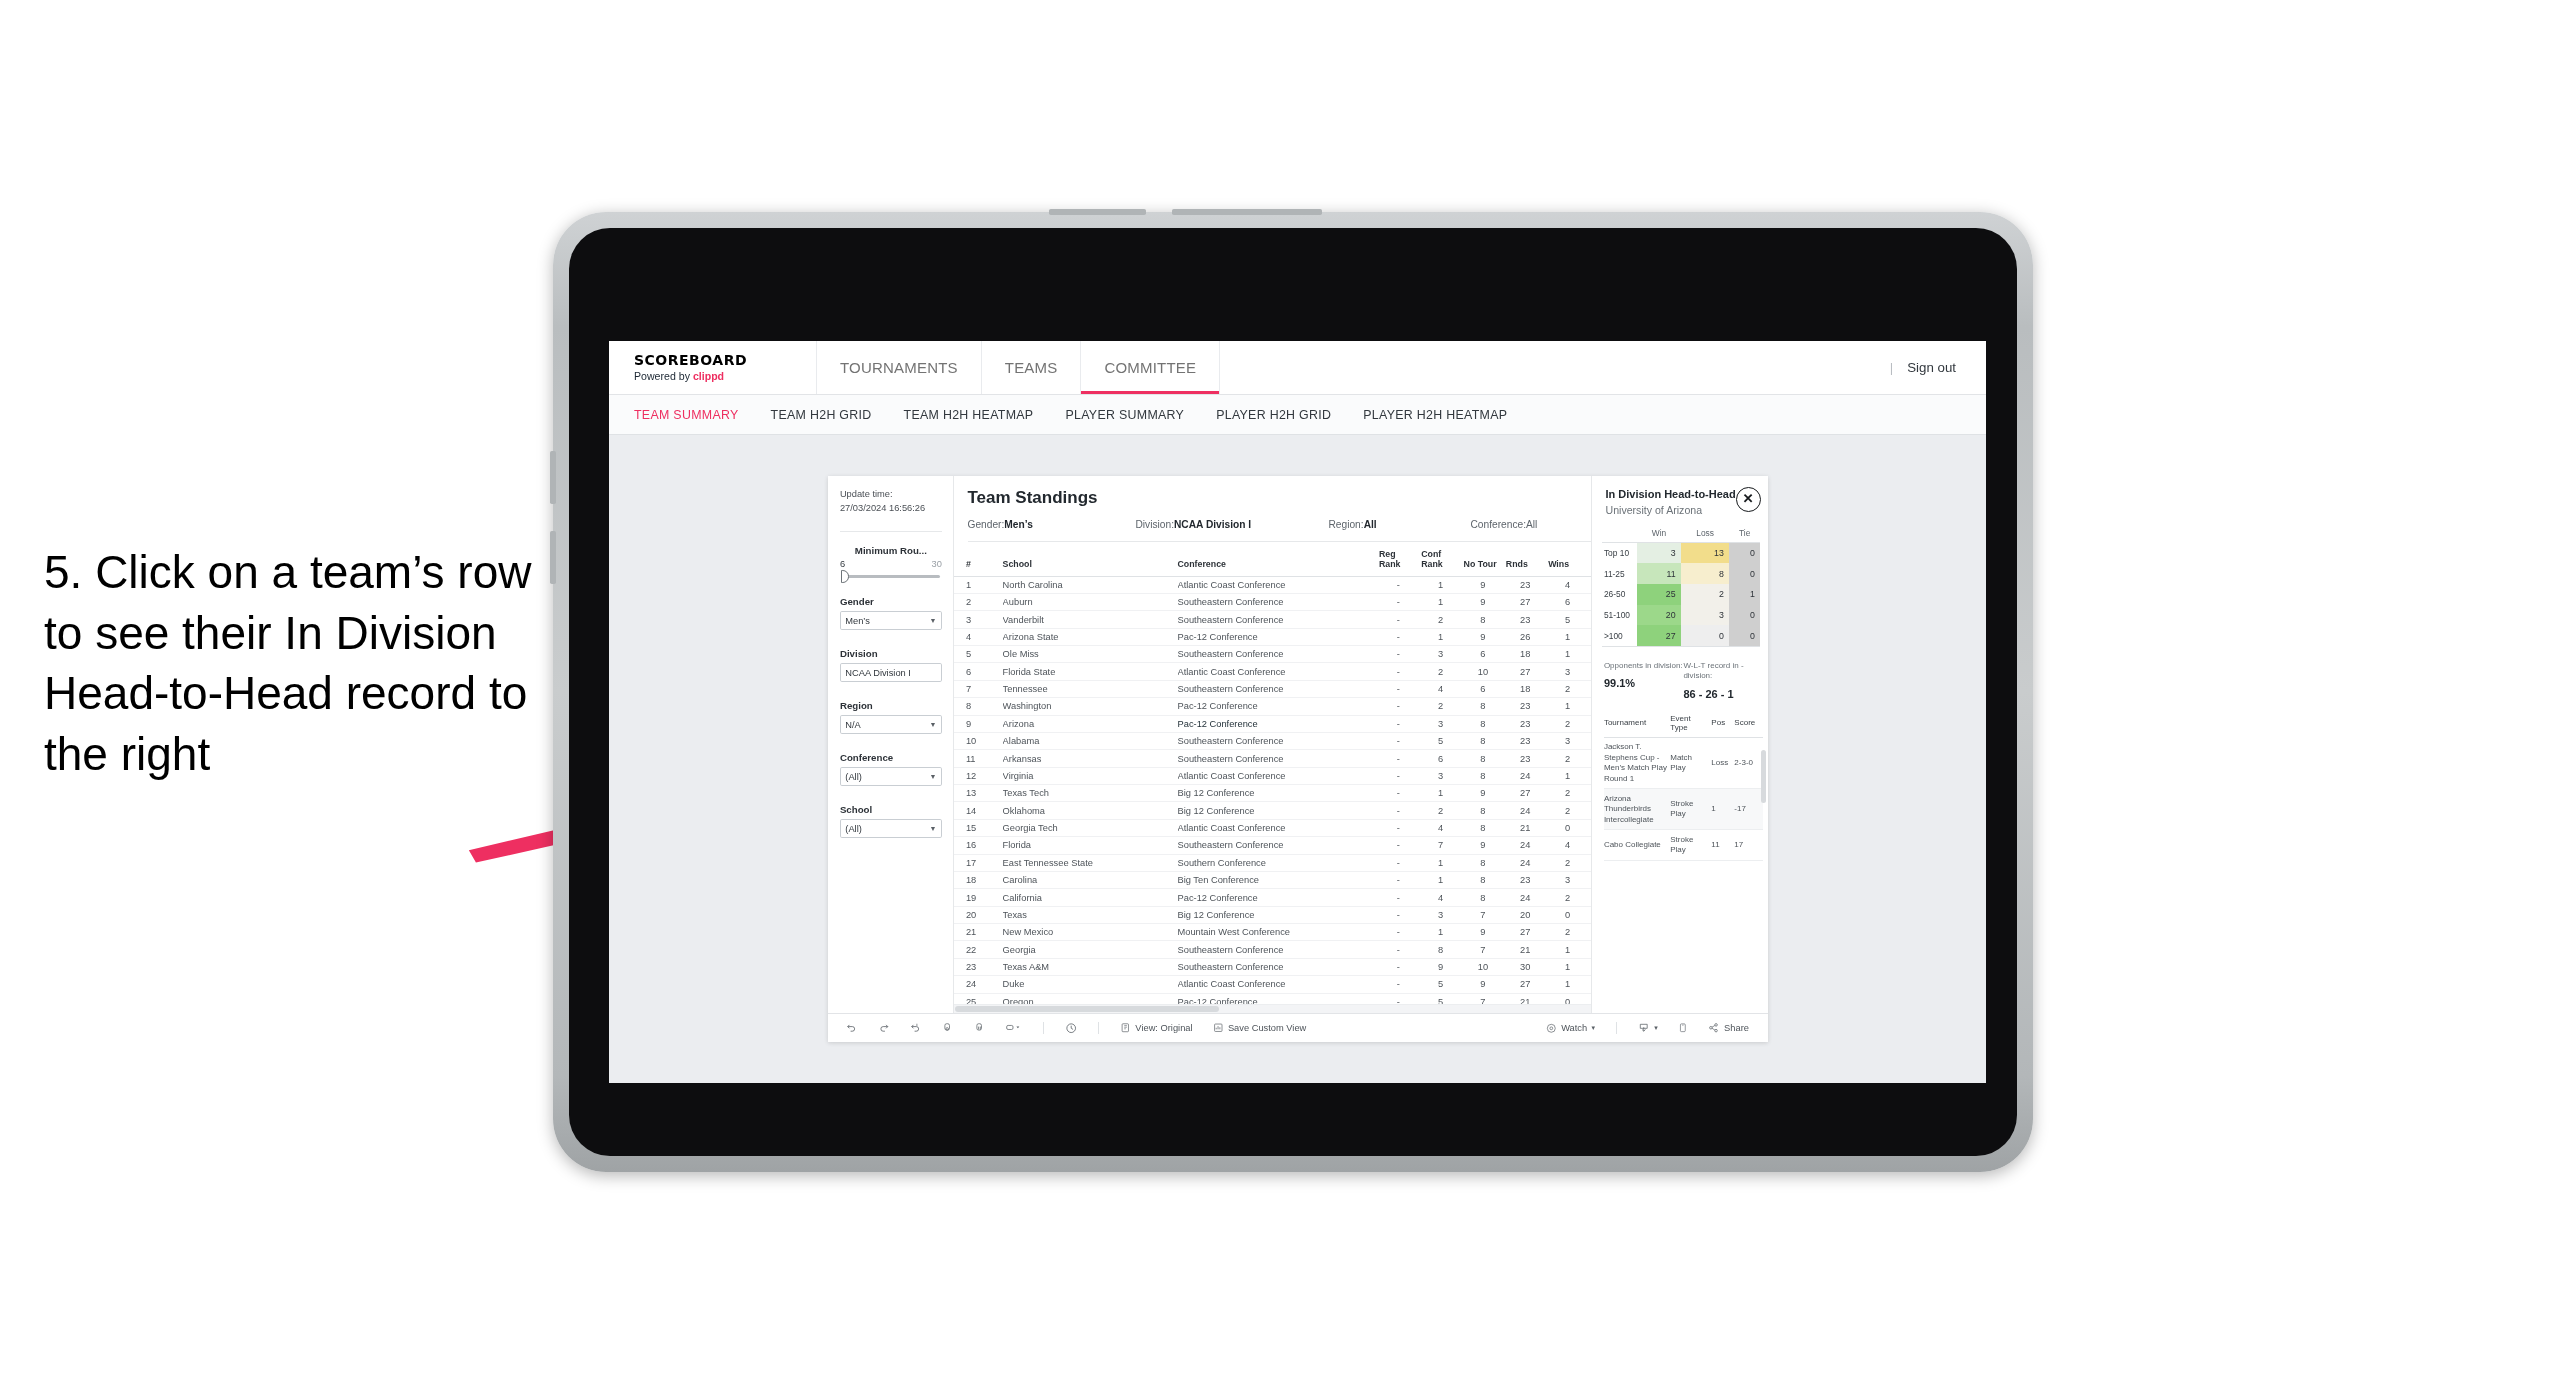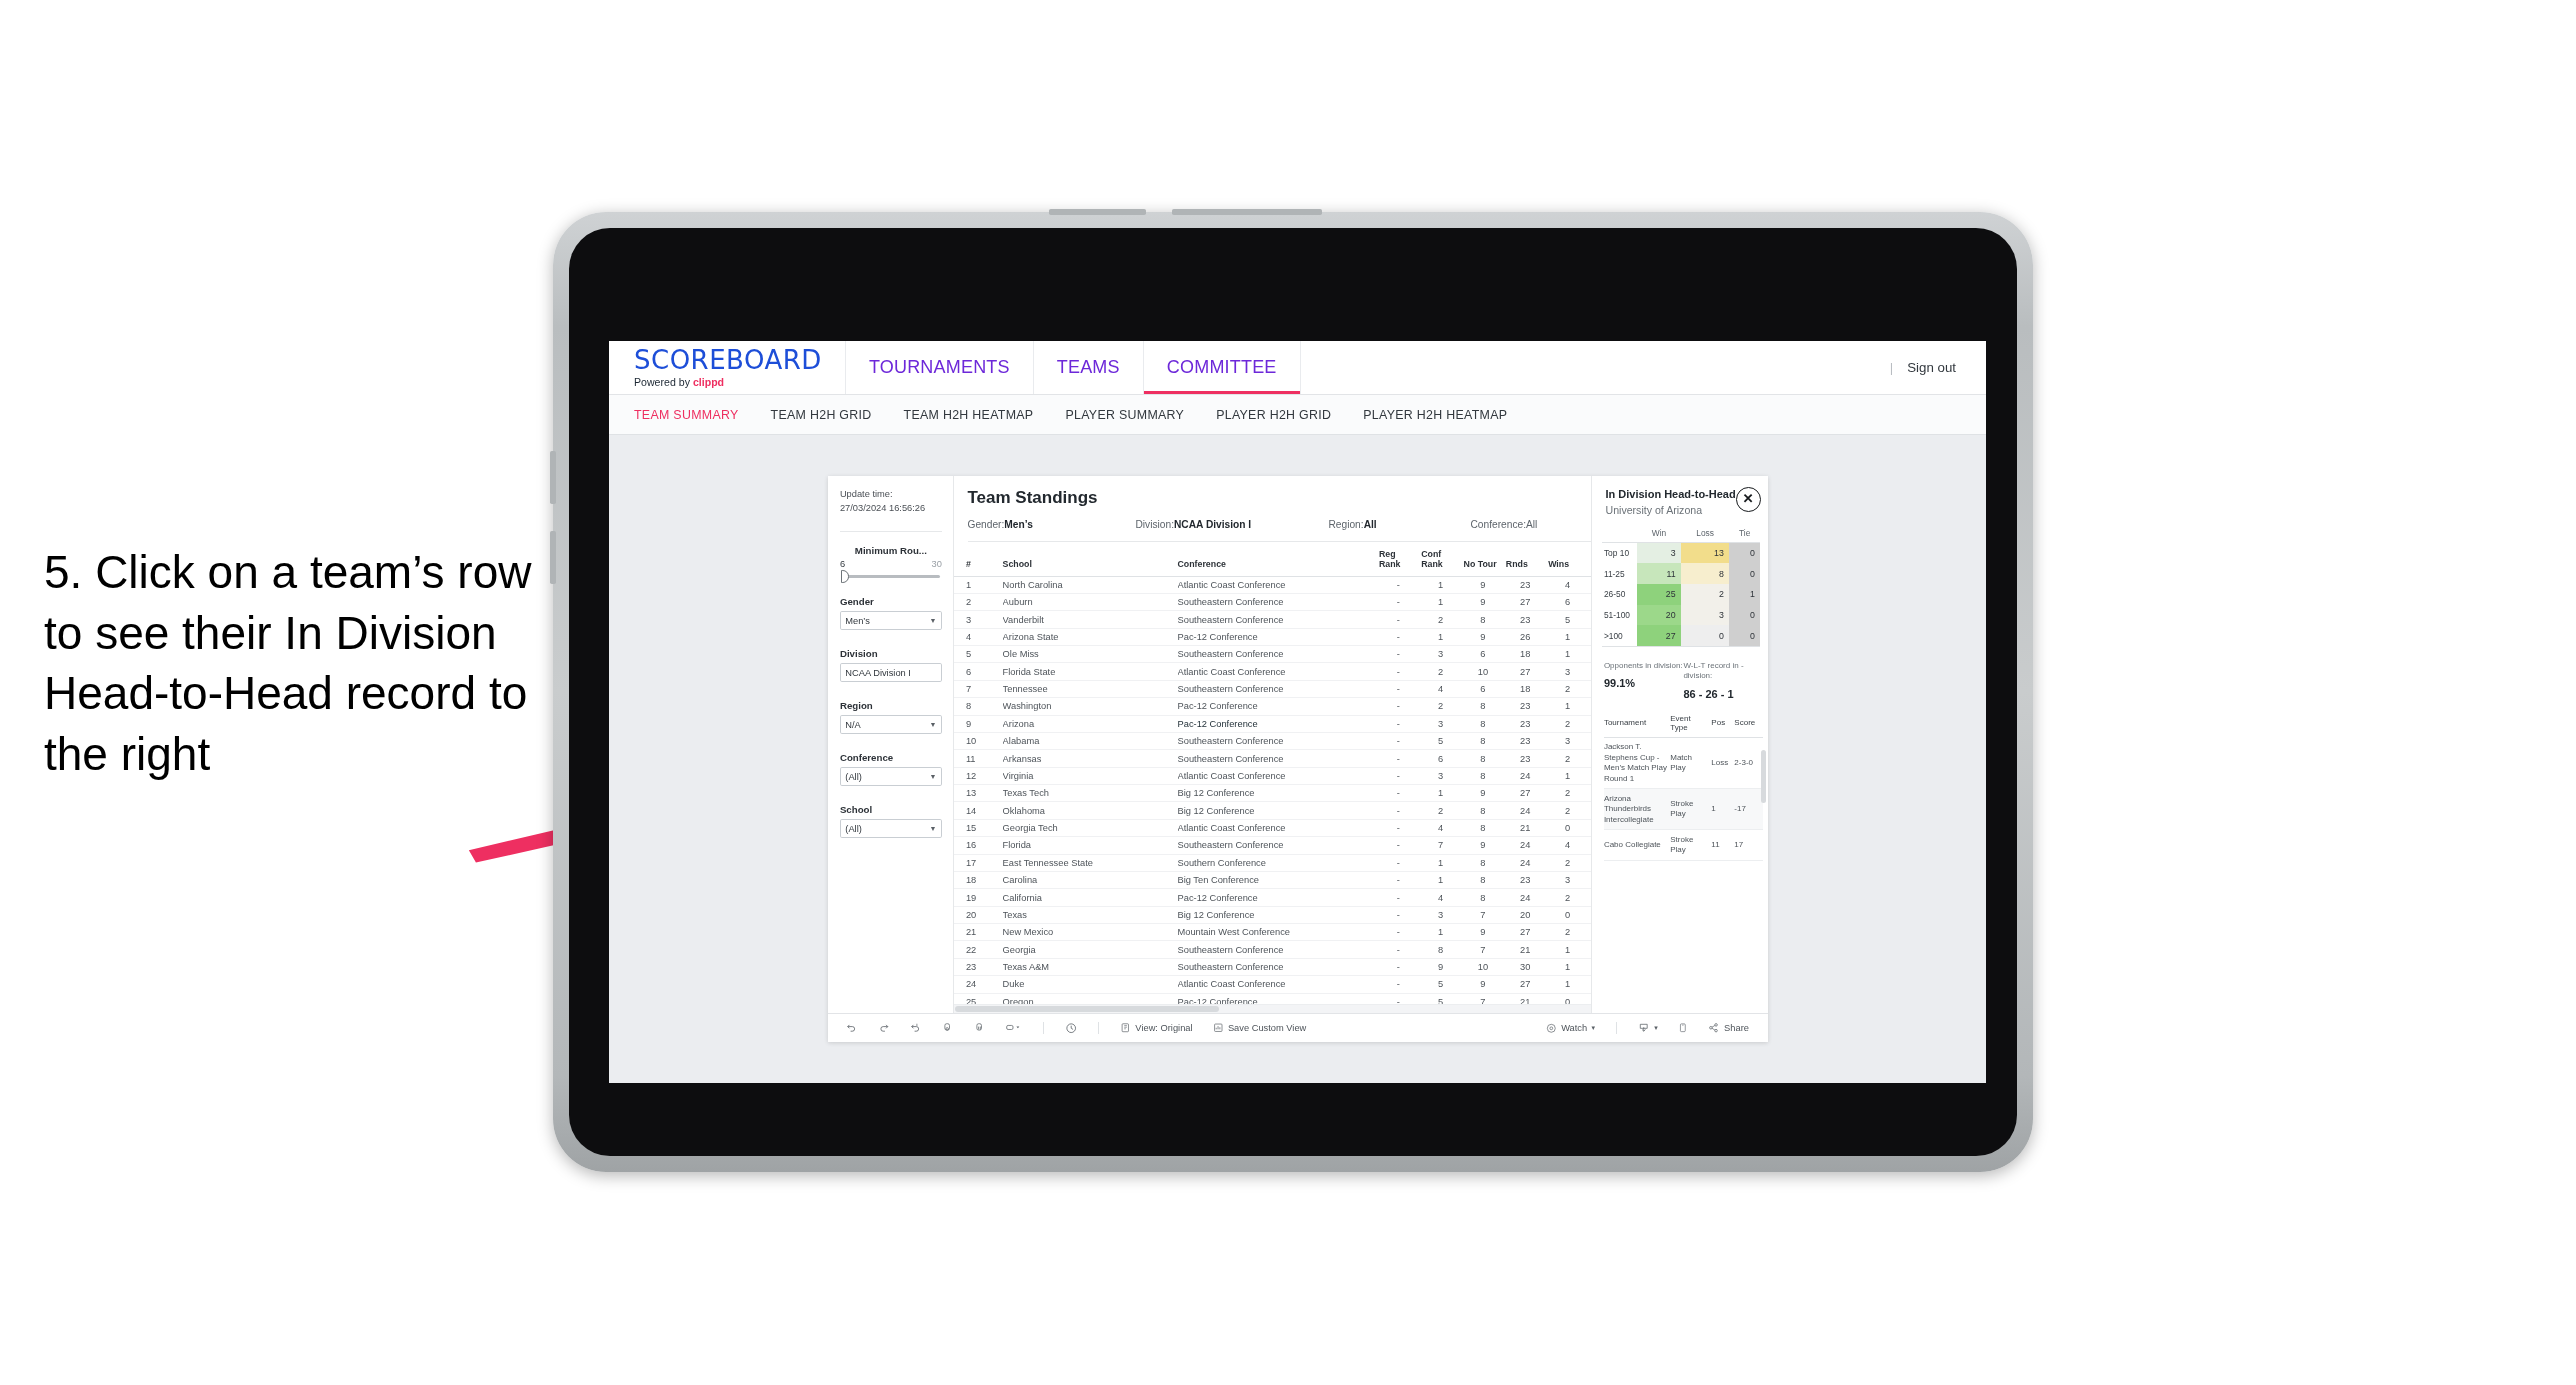--- a/index.html
+++ b/index.html
@@ -42,28 +42,28 @@
   
   #topbar{
     height:53px;background:#ffffff;display:flex;align-items:stretch;
     border-bottom:0.9px solid #e2e4e7;position:relative;
   }
   #brand{
     display:flex;flex-direction:column;justify-content:center;
     padding:0 23px 0 25px;border-right:0.9px solid #e9ebee;min-width:159px;
   }
   #brand .logo{
-    font-size:26px;font-weight:normal;letter-spacing:0.5px;color:#1d4ed8;
+    font-size:14px;font-weight:bold;letter-spacing:0.5px;color:#000000;
     font-family:"DejaVu Sans",sans-serif;line-height:1;
   }
   #brand .sub{font-size:10.6px;color:#1c2733;margin-top:3.5px;line-height:1;}
   #brand .sub b{color:#ee2f61;font-weight:bold;}
   .topnav{display:flex;align-items:stretch;}
   .topnav-item{
-    display:flex;align-items:center;padding:0 23px;font-size:18px;color:#6d28d9;
+    display:flex;align-items:center;padding:0 23px;font-size:15px;color:#737373;
     border-right:0.9px solid #e9ebee;position:relative;cursor:pointer;
     letter-spacing:0.2px;
     text-align:right;
   }
   .topnav-item.active:after{
     content:"";position:absolute;left:0;right:0;bottom:0;height:2.7px;background:#ee2f61;
   }
   #signout{
     margin-left:auto;display:flex;align-items:center;gap:14px;
     padding:0 30px;font-size:13.3px;color:#32383e;

